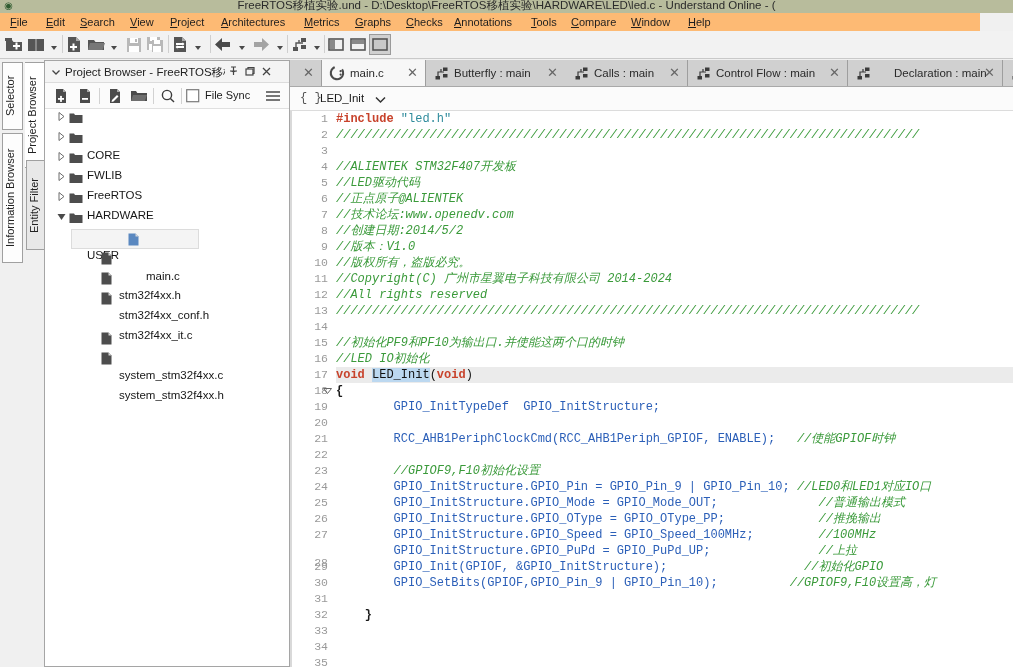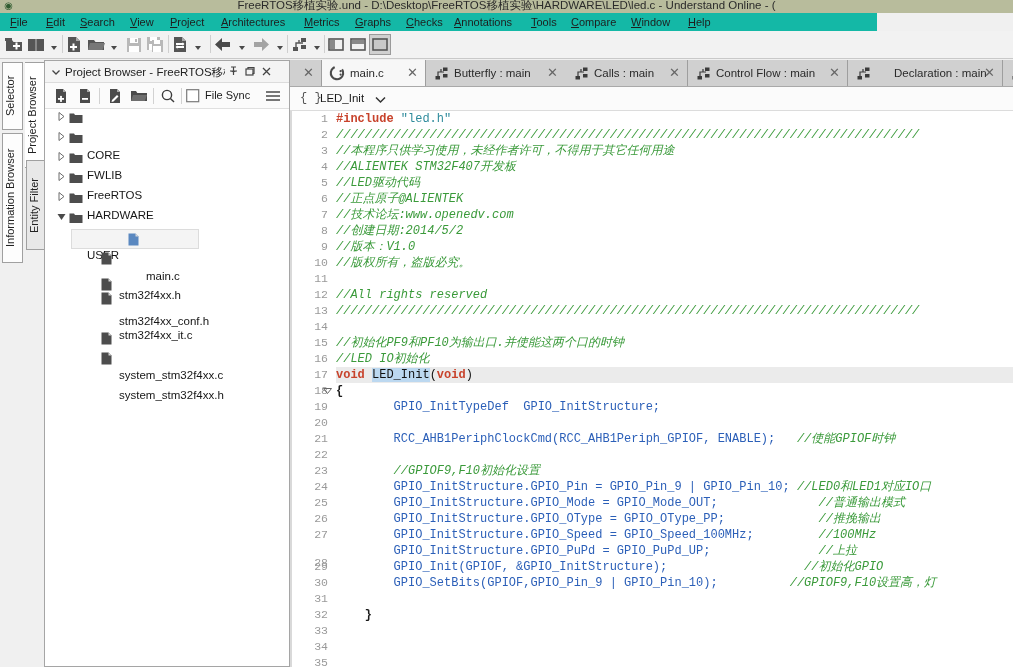--- a/index.html
+++ b/index.html
@@ -21,22 +21,22 @@
     color:#2f5b2f;font-size:10px;line-height:11px;text-align:center;
   }
   .titlebar .ttext{
     position:absolute;left:0;top:-3px;width:1013px;height:16px;
     text-align:center;font-size:11.5px;color:#2b2b2b;line-height:16px;
     white-space:nowrap;
   }
 
   
   .menubar{
-    position:absolute;left:0;top:13px;width:877px;height:18px;
-    background:#14b8a6;border-bottom:1px solid #e3e3e3;
+    position:absolute;left:0;top:13px;width:980px;height:18px;
+    background:#fdba74;border-bottom:1px solid #e3e3e3;
   }
   .menuitem{
     position:absolute;top:2px;height:14px;line-height:14px;
     font-size:11px;color:#1e1e1e;white-space:nowrap;padding:0 2px;
     cursor:default;
   }
   .menuitem span.u{text-decoration:underline;}
 
   
   .toolbar{
@@ -526,21 +526,21 @@
         </div>
         <div class="trow" style="top: 140px;">
           <div style="position: absolute; top: 3px; left: 56px;">
             <svg width="11" height="13" viewBox="0 0 11 13">
               <path d="M0.5 0.5h7L10.5 3.5V12.5H0.5z" fill="#4d4d4d"></path>
               <path d="M7.5 0.5L10.5 3.5H7.5z" fill="#d8d8d8"></path>
             </svg>
           </div>
           <div class="lbl" style="left: 74px;">stm32f4xx.h</div>
         </div>
-        <div class="trow" style="top: 166px;">
+        <div class="trow" style="top: 160px;">
           <div style="position: absolute; top: 3px; left: 56px;">
             <svg width="11" height="13" viewBox="0 0 11 13">
               <path d="M0.5 0.5h7L10.5 3.5V12.5H0.5z" fill="#4d4d4d"></path>
               <path d="M7.5 0.5L10.5 3.5H7.5z" fill="#d8d8d8"></path>
             </svg>
           </div>
           <div class="lbl" style="left: 74px;">stm32f4xx_conf.h</div>
         </div>
         <div class="trow" style="top: 180px;">
           <div style="position: absolute; top: 3px; left: 56px;">
@@ -722,28 +722,28 @@
         <div class="lnum" style="top: 464px;">30</div>
         <div class="lnum" style="top: 480px;">31</div>
         <div class="lnum" style="top: 496px;">32</div>
         <div class="lnum" style="top: 512px;">33</div>
         <div class="lnum" style="top: 528px;">34</div>
         <div class="lnum" style="top: 544px;">35</div>
       </div>
     <div class="codearea" id="codearea">
         <div class="cline" style="top: 0px;"><span class="kw">#include </span><span class="str">"led.h"</span></div>
         <div class="cline" style="top: 16px;"><span class="cm">/////////////////////////////////////////////////////////////////////////////////</span></div>
-        <div class="cline" style="top: 32px;"><span class="cm">//本程序只供学习使用，未经作者许可，不得用于其它任何用途</span></div>
         <div class="cline" style="top: 48px;"><span class="cm">//ALIENTEK STM32F407开发板</span></div>
         <div class="cline" style="top: 64px;"><span class="cm">//LED驱动代码</span></div>
         <div class="cline" style="top: 80px;"><span class="cm">//正点原子@ALIENTEK</span></div>
         <div class="cline" style="top: 96px;"><span class="cm">//技术论坛:www.openedv.com</span></div>
         <div class="cline" style="top: 112px;"><span class="cm">//创建日期:2014/5/2</span></div>
         <div class="cline" style="top: 128px;"><span class="cm">//版本：V1.0</span></div>
         <div class="cline" style="top: 144px;"><span class="cm">//版权所有，盗版必究。</span></div>
+        <div class="cline" style="top: 160px;"><span class="cm">//Copyright(C) 广州市星翼电子科技有限公司 2014-2024</span></div>
         <div class="cline" style="top: 176px;"><span class="cm">//All rights reserved</span></div>
         <div class="cline" style="top: 192px;"><span class="cm">/////////////////////////////////////////////////////////////////////////////////</span></div>
         <div class="cline" style="top: 208px;">&nbsp;</div>
         <div class="cline" style="top: 224px;"><span class="cm">//初始化PF9和PF10为输出口.并使能这两个口的时钟</span></div>
         <div class="cline" style="top: 240px;"><span class="cm">//LED IO初始化</span></div>
         <div class="cline hl" style="top: 256px;"><span class="kw">void </span><span class="hlname">LED_Init</span><span class="pl">(</span><span class="kw">void</span><span class="pl">)</span></div>
         <div class="cline" style="top: 272px;"><span class="bold">{</span></div>
         <div class="cline" style="top: 288px;"><span class="bl">        GPIO_InitTypeDef  GPIO_InitStructure;</span></div>
         <div class="cline" style="top: 304px;">&nbsp;</div>
         <div class="cline" style="top: 320px;"><span class="bl">        RCC_AHB1PeriphClockCmd(RCC_AHB1Periph_GPIOF, ENABLE);</span><span class="cm">   //使能GPIOF时钟</span></div>

